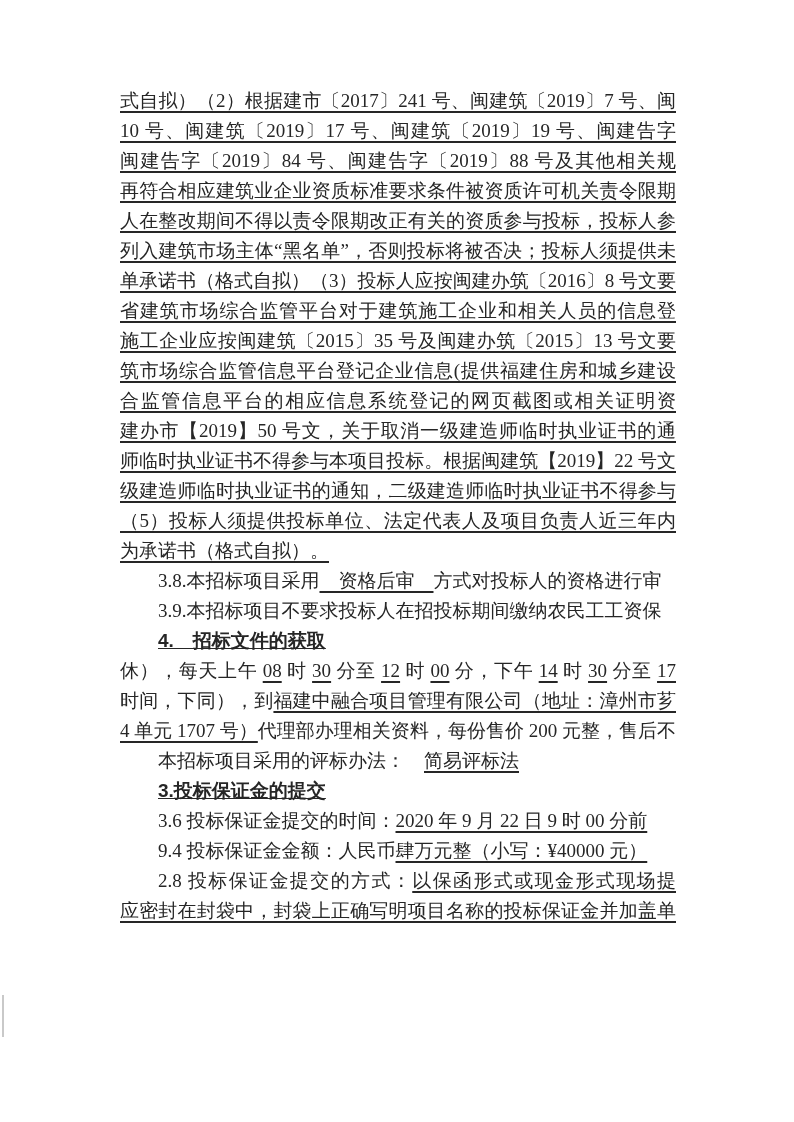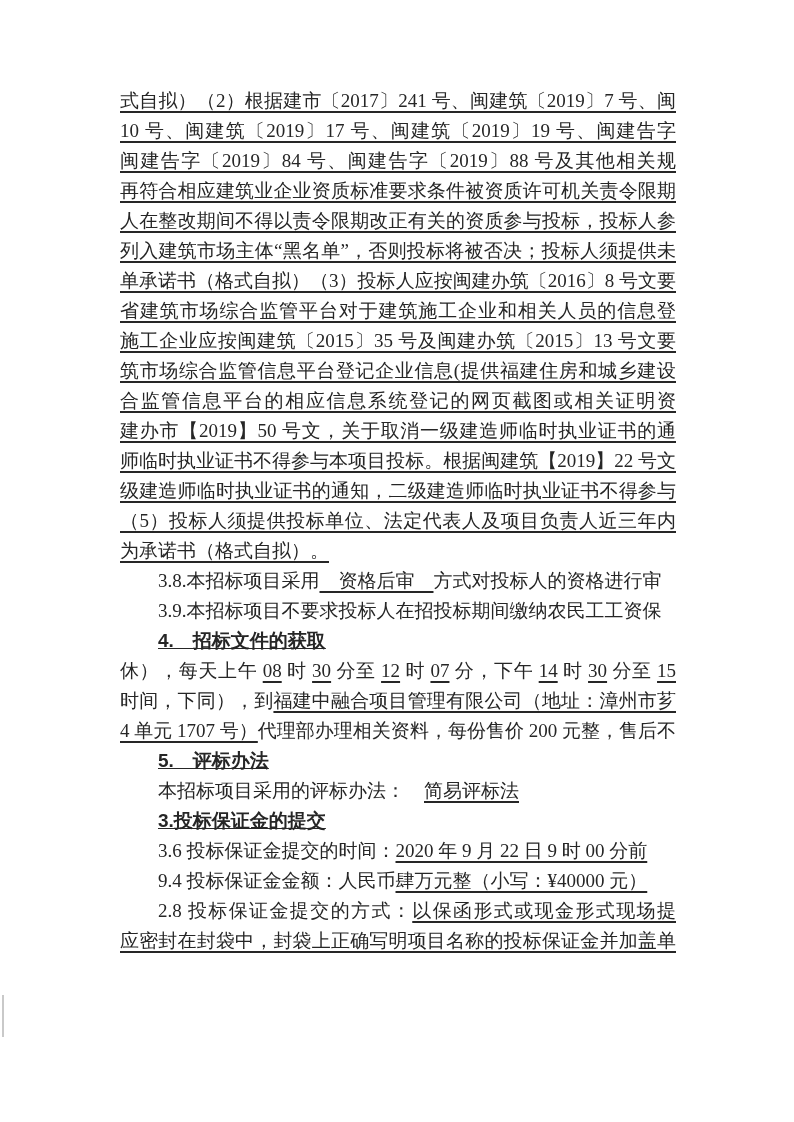--- a/index.html
+++ b/index.html
@@ -49,24 +49,23 @@
       <div class="line j"><span class="u">筑市场综合监管信息平台登记企业信息(提供福建住房和城乡建设网建筑市场综</span></div>
       <div class="line j"><span class="u">合监管信息平台的相应信息系统登记的网页截图或相关证明资料)；（4）根据</span></div>
       <div class="line j"><span class="u">建办市【2019】50 号文，关于取消一级建造师临时执业证书的通知，一级建造</span></div>
       <div class="line j"><span class="u">师临时执业证书不得参与本项目投标。根据闽建筑【2019】22 号文关于取消二</span></div>
       <div class="line j"><span class="u">级建造师临时执业证书的通知，二级建造师临时执业证书不得参与本项目投标。</span></div>
       <div class="line j"><span class="u">（5）投标人须提供投标单位、法定代表人及项目负责人近三年内无行贿犯罪行</span></div>
       <div class="line"><span class="u">为承诺书（格式自拟）。</span></div>
       <div class="line i"><span>3.8.本招标项目采用</span><span class="u">　资格后审　</span><span>方式对投标人的资格进行审查。</span></div>
       <div class="line i"><span>3.9.本招标项目不要求投标人在招投标期间缴纳农民工工资保证金。</span></div>
       <div class="line b i"><span>4.　招标文件的获取</span></div>
-      <div class="line j"><span>休），每天上午 </span><span class="u">08</span><span> 时 </span><span class="u">30</span><span> 分至 </span><span class="u">12</span><span> 时 </span><span class="u">07</span><span> 分，下午 </span><span class="u">14</span><span> 时 </span><span class="u">30</span><span> 分至 </span><span class="u">15</span></div>
+      <div class="line j"><span>休），每天上午 </span><span class="u">08</span><span> 时 </span><span class="u">30</span><span> 分至 </span><span class="u">12</span><span> 时 </span><span class="u">00</span><span> 分，下午 </span><span class="u">14</span><span> 时 </span><span class="u">30</span><span> 分至 </span><span class="u">17</span></div>
       <div class="line j"><span>时间，下同），到</span><span class="u">福建中融合项目管理有限公司（地址：漳州市芗城区江畔御景</span></div>
       <div class="line j"><span class="u">4 单元 1707 号）</span><span>代理部办理相关资料，每份售价 200 元整，售后不退，若需邮</span></div>
-      <div class="line b i"><span>5.　评标办法</span></div>
       <div class="line i"><span>本招标项目采用的评标办法：　</span><span class="u">简易评标法</span></div>
       <div class="line b i"><span>3.投标保证金的提交</span></div>
       <div class="line i"><span>3.6 投标保证金提交的时间：</span><span class="u">2020 年 9 月 22 日 9 时 00 分前</span></div>
       <div class="line i"><span>9.4 投标保证金金额：人民币</span><span class="u">肆万元整（小写：¥40000 元）</span></div>
       <div class="line j i"><span>2.8 投标保证金提交的方式：</span><span class="u">以保函形式或现金形式现场提交，投标保证金</span></div>
       <div class="line j"><span class="u">应密封在封袋中，封袋上正确写明项目名称的投标保证金并加盖单位公章；</span></div>
     </div>
 </div>
 
 </body></html>

